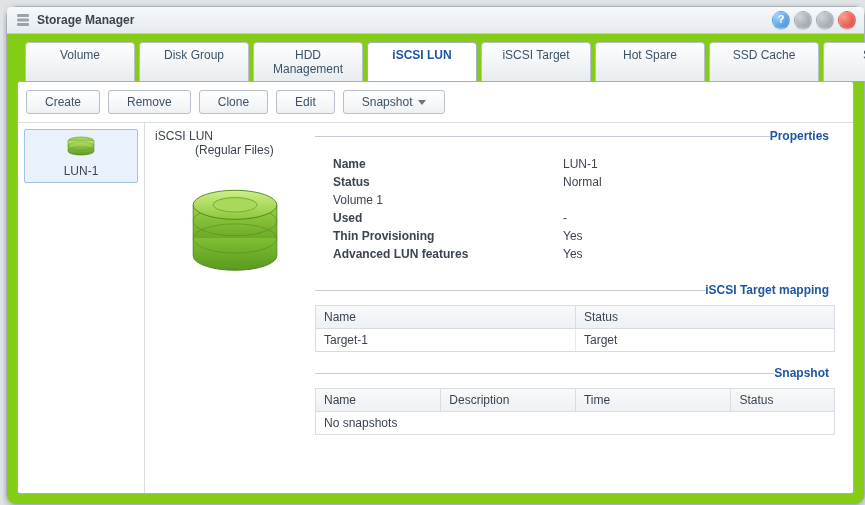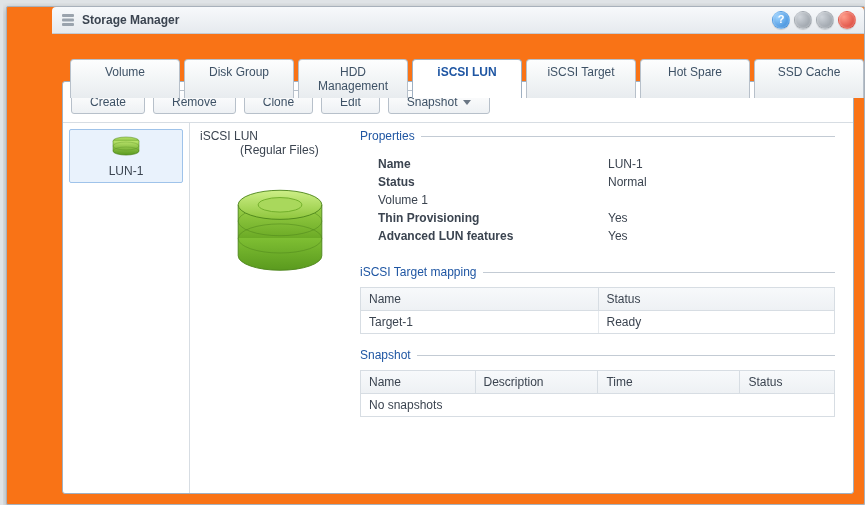--- a/index.html
+++ b/index.html
@@ -8,30 +8,29 @@
     background: #dfe3e6;
     font-family: Verdana, Arial, sans-serif;
     font-size: 12px;
     color: #333;
     width: 865px;
     height: 505px;
     box-sizing: border-box;
     padding: 3px;
   }
   .window {
-    background: #f97316;
+    background: #84cc16;
     border: 1px solid #a8b1bb;
-    border-radius: 2px;
+    border-radius: 11px;
     width: 100%;
     height: 100%;
     box-sizing: border-box;
     display: flex;
     flex-direction: column;
     box-shadow: 0 2px 6px rgba(0,0,0,0.25);
-    padding-left: 45px;
   }
   .titlebar {
     height: 26px;
     background: linear-gradient(#f7f9fb, #e6eaee);
     border-bottom: 1px solid #c3cbd4;
     display: flex;
     align-items: center;
     padding: 0 8px;
     border-radius: 4px 4px 0 0;
   }
@@ -81,21 +80,21 @@
     min-width: 80px;
     padding: 5px 14px 5px 14px;
     background: linear-gradient(#fdfefe, #e8ecef);
     border: 1px solid #b7c0ca;
     border-bottom: none;
     border-radius: 4px 4px 0 0;
     text-align: center;
     color: #3e5266;
     cursor: pointer;
     position: relative;
-    top: 17px;
+    top: 0;
   }
   .tab.active {
     background: #fff;
     border-color: #9fb0c2;
     color: #1f56a3;
     font-weight: bold;
     z-index: 2;
   }
 
   .panel {
@@ -186,23 +185,24 @@
   }
 
   fieldset.section {
     border: none;
     border-top: 1px solid #c3cbd4;
     margin: 0 0 14px 0;
     padding: 8px 0 0 0;
   }
   fieldset.section legend {
     padding: 0 6px 0 0;
-    font-weight: normal;
+    font-weight: bold;
     color: #1f56a3;
     margin-left: 0;
+    text-align: right;
   }
   .props {
     margin: 4px 0 6px 18px;
   }
   .props .row {
     display: flex;
     padding: 2px 0;
   }
   .props .row .k {
     width: 230px;
@@ -356,40 +356,44 @@
                   <div class="v">LUN-1</div>
                 </div>
                 <div class="row">
                   <div class="k">Status</div>
                   <div class="v green">Normal</div>
                 </div>
                 <div class="row">
                   <div class="v">Volume 1</div>
                 </div>
                 <div class="row">
+                  <div class="k">Used</div>
+                  <div class="v">-</div>
+                </div>
+                <div class="row">
                   <div class="k">Thin Provisioning</div>
                   <div class="v">Yes</div>
                 </div>
                 <div class="row">
                   <div class="k">Advanced LUN features</div>
                   <div class="v">Yes</div>
                 </div>
               </div>
             </fieldset>
 
             <fieldset class="section">
               <legend>iSCSI Target mapping</legend>
               <div class="table">
                 <div class="thead">
                   <div class="th col-map-name">Name</div>
                   <div class="th col-map-status">Status</div>
                 </div>
                 <div class="trow">
                   <div class="td col-map-name">Target-1</div>
-                  <div class="td col-map-status green">Ready</div>
+                  <div class="td col-map-status green">Target</div>
                 </div>
               </div>
             </fieldset>
 
             <fieldset class="section">
               <legend>Snapshot</legend>
               <div class="table">
                 <div class="thead">
                   <div class="th col-snap-name">Name</div>
                   <div class="th col-snap-desc">Description</div>

